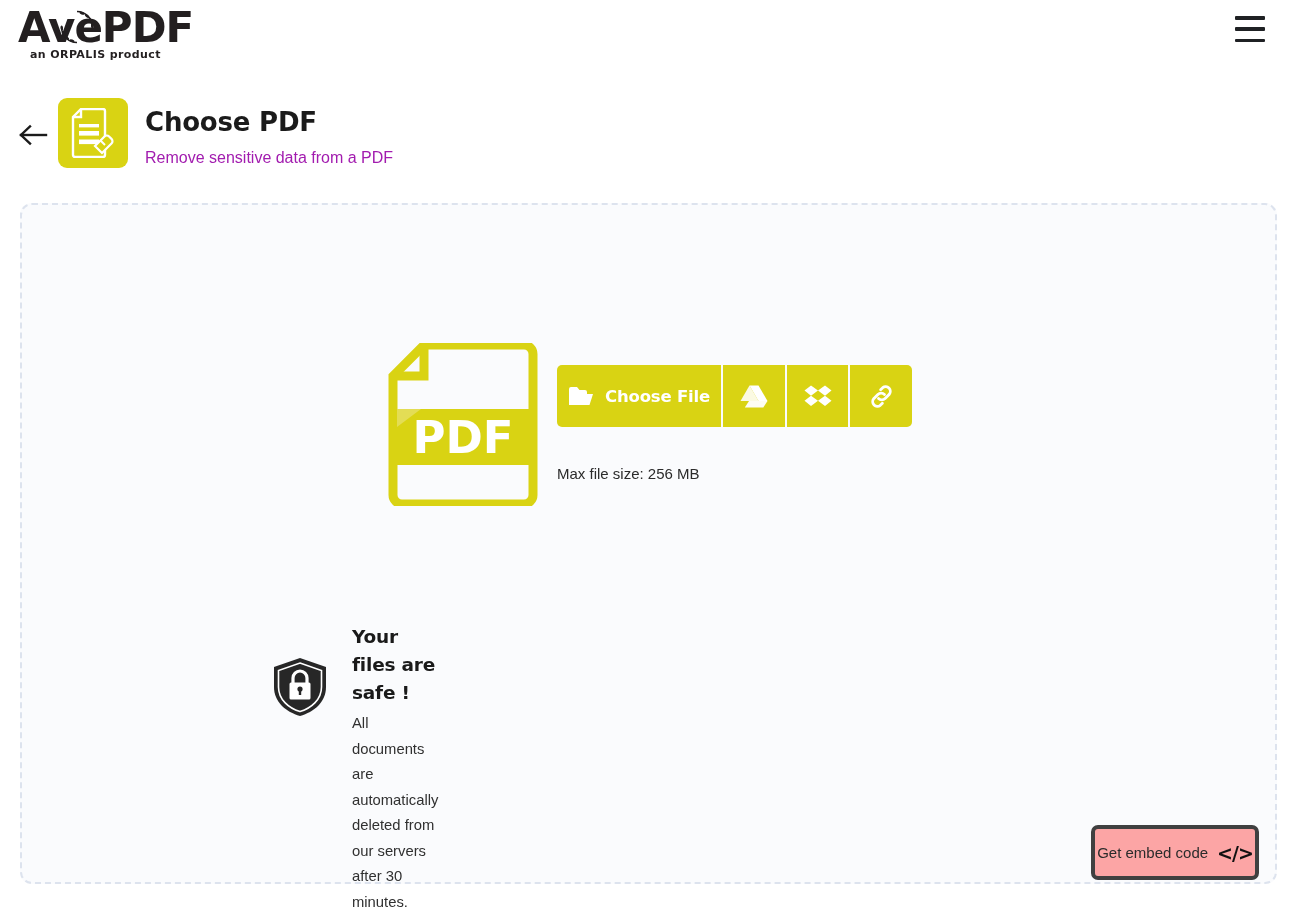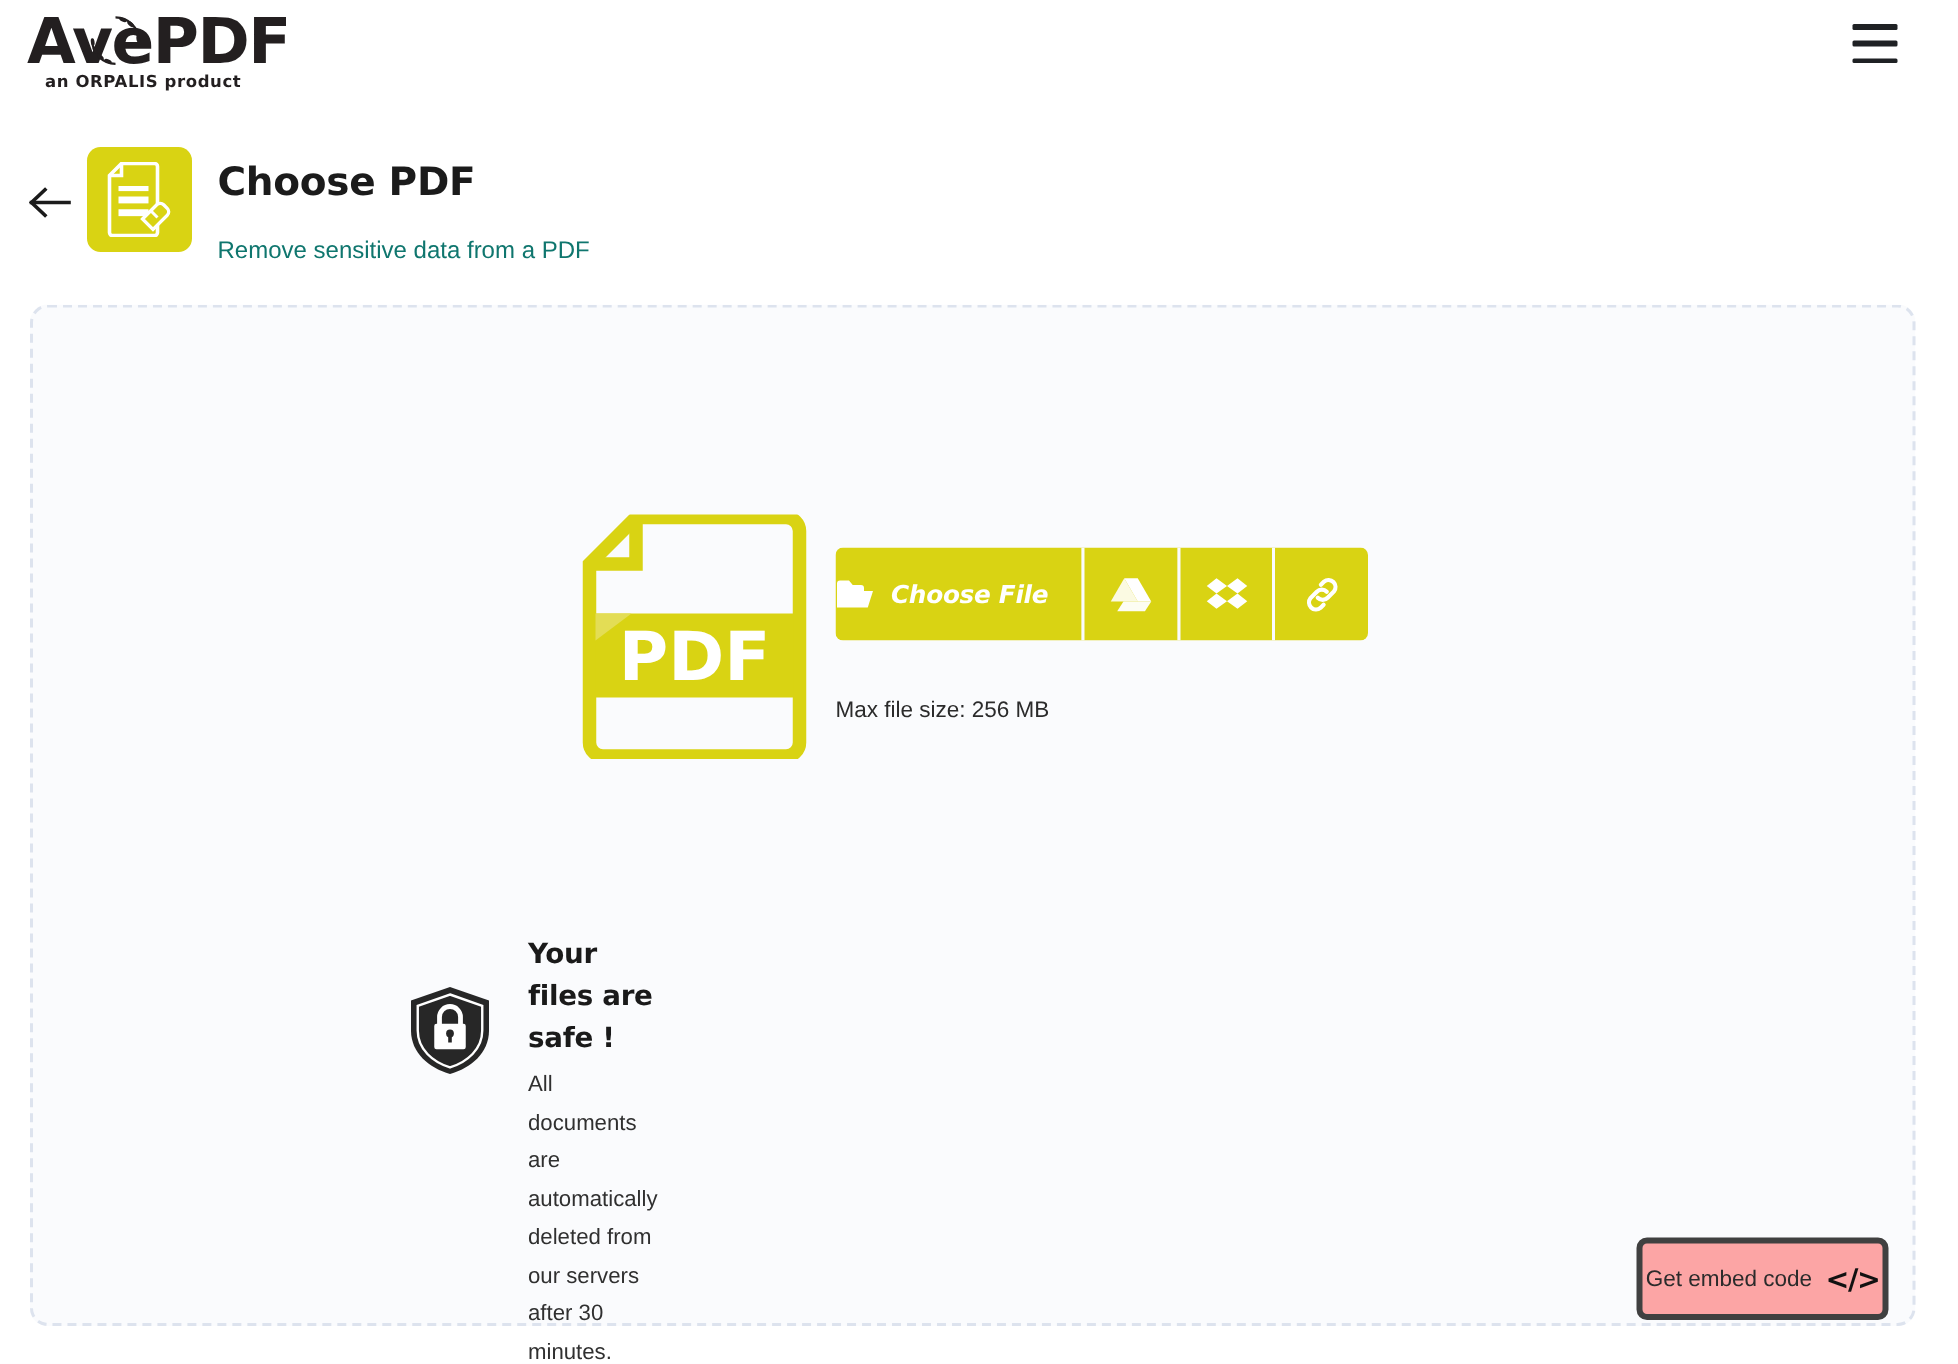--- a/index.html
+++ b/index.html
@@ -66,22 +66,22 @@
     border-radius: 9px;
   }
   .tool-icon svg { position: absolute; left: 11px; top: 10px; }
   .title-text { position: absolute; left: 145px; top: 10px; }
   .page-title {
     font-size: 26px; font-weight: bold; color: #1b1b1b;
     letter-spacing: -0.2px; line-height: 32px;
     font-family: "DejaVu Sans", sans-serif;
   }
   .page-subtitle {
-    font-size: 16px; color: #0f766e; line-height: 26px;
-    margin-top: 17px;
+    font-size: 16px; color: #a21caf; line-height: 26px;
+    margin-top: 7px;
   }
 
   
   .dropzone {
     position: absolute; left: 20px; top: 203px;
     width: 1257px; height: 681px;
     border: 2px dashed #dde3ee;
     border-radius: 12px;
     background: #fafbfd;
   }
@@ -99,24 +99,23 @@
     font-family: "DejaVu Sans", sans-serif;
   }
   .btn-group {
     margin-top: 32px;
     display: flex; width: 355px; height: 62px;
     border-radius: 5px; overflow: hidden;
   }
   .btn-choose {
     flex: 0 0 164px;
     background: #D9D313;
-    display: flex; align-items: center; 
+    display: flex; align-items: center; justify-content: center;
     gap: 11px; cursor: pointer; border: none;
     font-family: "DejaVu Sans", sans-serif;
-    font-style: italic;
   }
   .btn-choose-label {
     color: #ffffff; font-size: 16.5px; font-weight: bold;
     letter-spacing: -0.2px;
   }
   .btn-src {
     flex: 1 1 0; background: #D9D313;
     display: flex; align-items: center; justify-content: center;
     cursor: pointer; border-left: 2px solid #fafbfd;
   }

